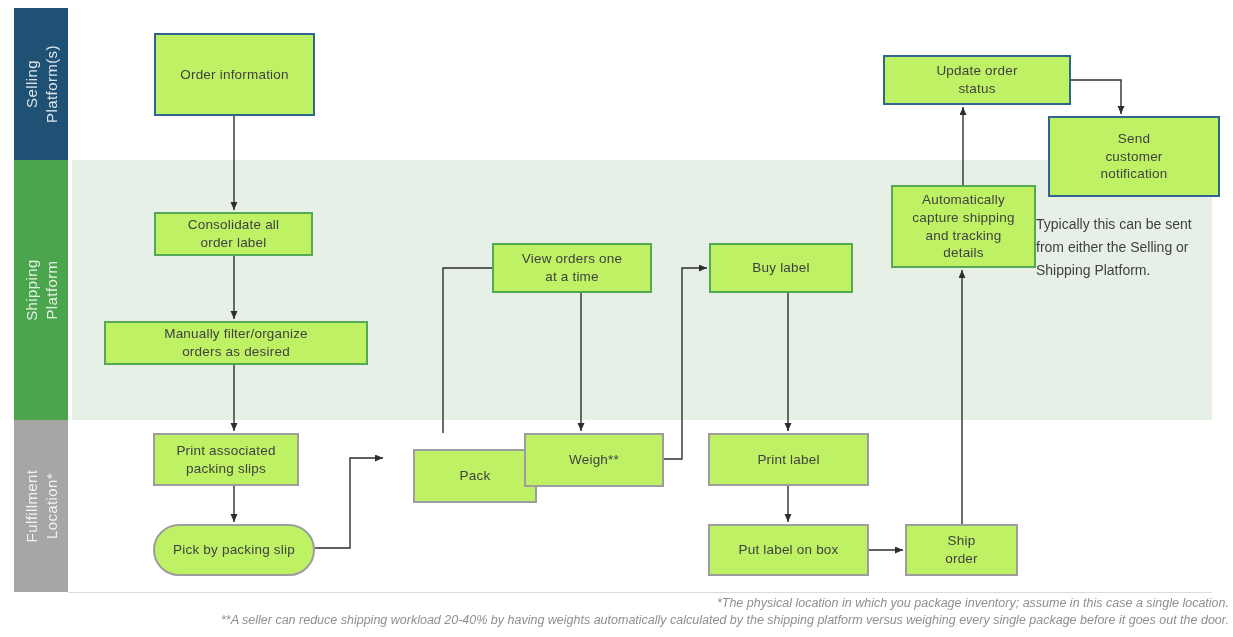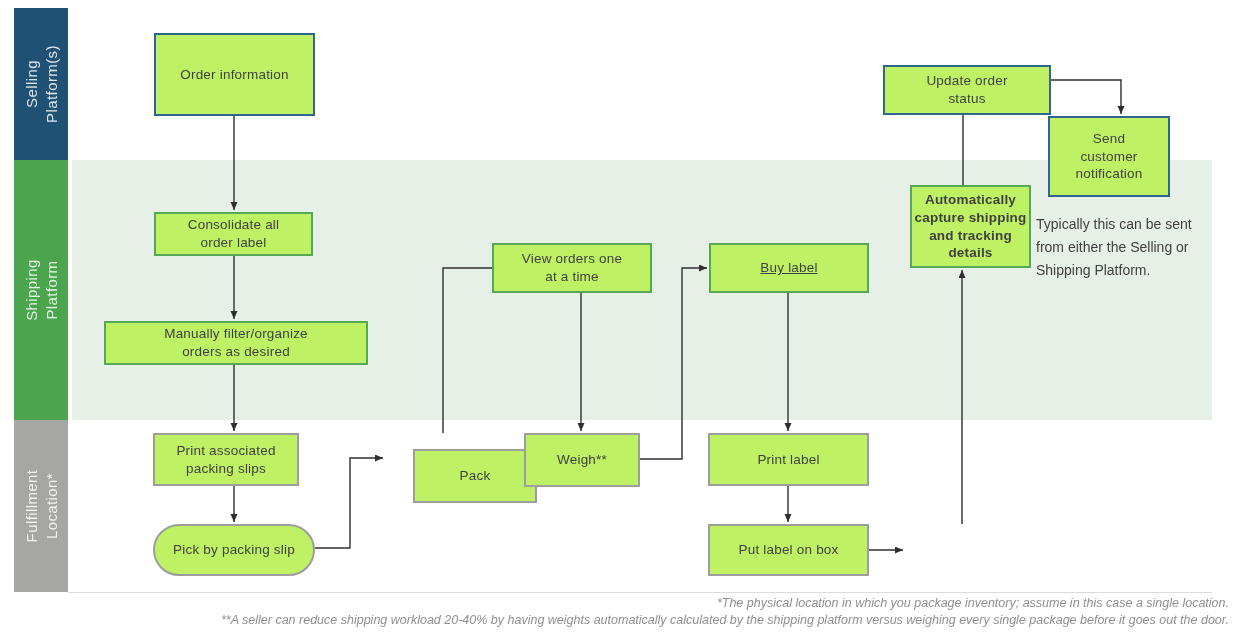--- a/index.html
+++ b/index.html
@@ -26,31 +26,31 @@
   
   .box { position:absolute; box-sizing:border-box; background:#bef264;
     display:flex; align-items:center; justify-content:center;
     text-align:center; white-space:pre-line;
     color:var(--text,#414141); font-size:13.5px; line-height:1.32; letter-spacing:.2px; }
   .b-blue  { border:2px solid var(--border-blue,#2E6690); }
   .b-green { border:2px solid var(--border-green,#55A955); }
   .b-gray  { border:2px solid var(--border-gray,#9D9D9D); }
 
   .p-order       { left:154px; top:33px;  width:161px; height:83px; }
-  .p-update      { left:883px; top:65px;  width:168px; height:50px; }
-  .p-send        { left:1048px;top:116px; width:122px; height:81px; }
+  .p-update      { left:883px; top:55px;  width:188px; height:50px; }
+  .p-send        { left:1048px;top:116px; width:172px; height:81px; }
   .p-consolidate { left:154px; top:212px; width:159px; height:44px; }
   .p-manually    { left:104px; top:321px; width:264px; height:44px; }
   .p-view        { left:492px; top:243px; width:160px; height:50px; }
-  .p-buy         { left:709px; top:243px; width:160px; height:50px;text-decoration:underline; }
-  .p-auto        { left:910px; top:185px; width:121px; height:83px;font-weight:bold; }
+  .p-buy         { left:709px; top:243px; width:144px; height:50px; }
+  .p-auto        { left:891px; top:185px; width:145px; height:83px; }
   .p-printslips  { left:153px; top:433px; width:146px; height:53px; }
   .p-pick        { left:153px; top:524px; width:162px; height:52px;border-radius:26px; }
   .p-pack        { left:385px; top:449px; width:124px; height:54px;margin-left:28px; }
-  .p-weigh       { left:524px; top:433px; width:116px; height:54px; }
+  .p-weigh       { left:524px; top:433px; width:140px; height:54px; }
   .p-printlabel  { left:708px; top:433px; width:161px; height:53px; }
   .p-putlabel    { left:708px; top:524px; width:161px; height:52px; }
   .p-ship        { left:905px; top:524px; width:113px; height:52px; }
 
   
   .side-note { position:absolute; left:1036px; top:213px; width:180px;
     text-align:left; font-size:14px; line-height:23px;
     color:var(--note-text,#3F3F3F); white-space:pre-line; }
   .footnotes { position:absolute; right:4px; top:595px; text-align:right;
     font-size:12.5px; font-style:italic; color:var(--footnote,#8F8F8F); line-height:17px;margin-left:20px; }
@@ -112,20 +112,22 @@
   <div class="box b-gray p-printslips">Print associated
 packing slips</div>
   <div class="box b-gray p-pick">Pick by packing slip</div>
   <div class="box b-gray p-pack">Pack</div>
   <div class="box b-green p-view">View orders one
 at a time</div>
   <div class="box b-gray p-weigh">Weigh**</div>
   <div class="box b-green p-buy">Buy label</div>
   <div class="box b-gray p-printlabel">Print label</div>
   <div class="box b-gray p-putlabel">Put label on box</div>
+  <div class="box b-gray p-ship">Ship
+order</div>
   <div class="box b-green p-auto">Automatically
 capture shipping
 and tracking
 details</div>
   <div class="box b-blue p-update">Update order
 status</div>
   <div class="box b-blue p-send">Send
 customer
 notification</div>
 

